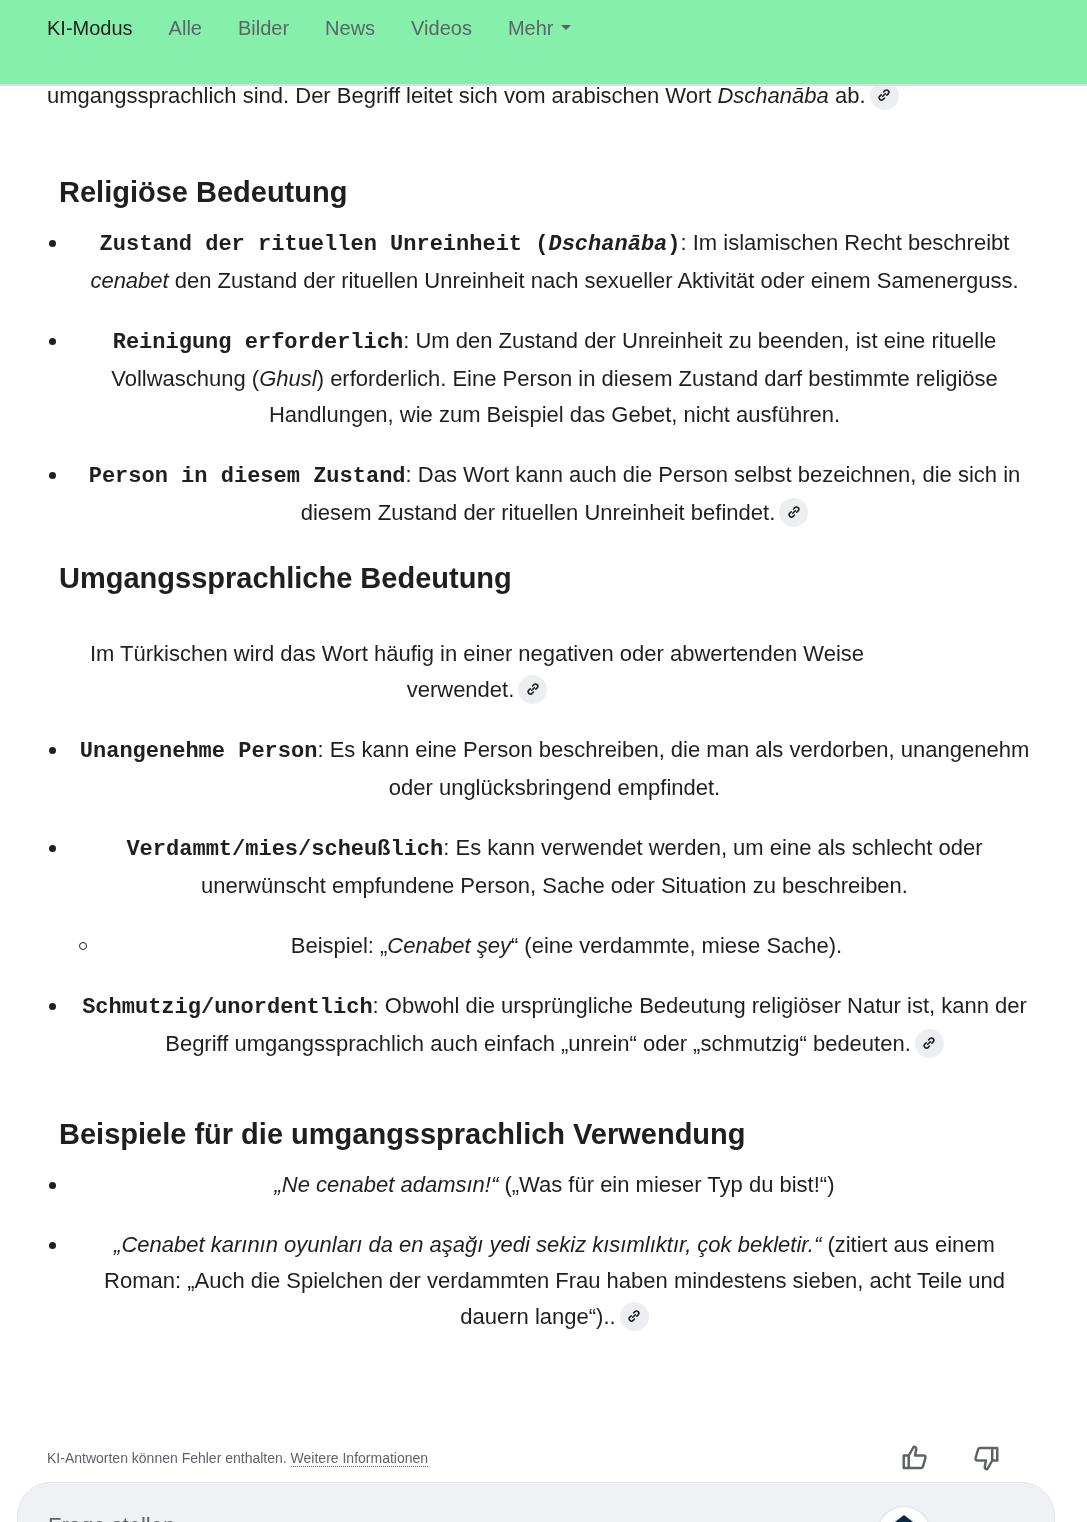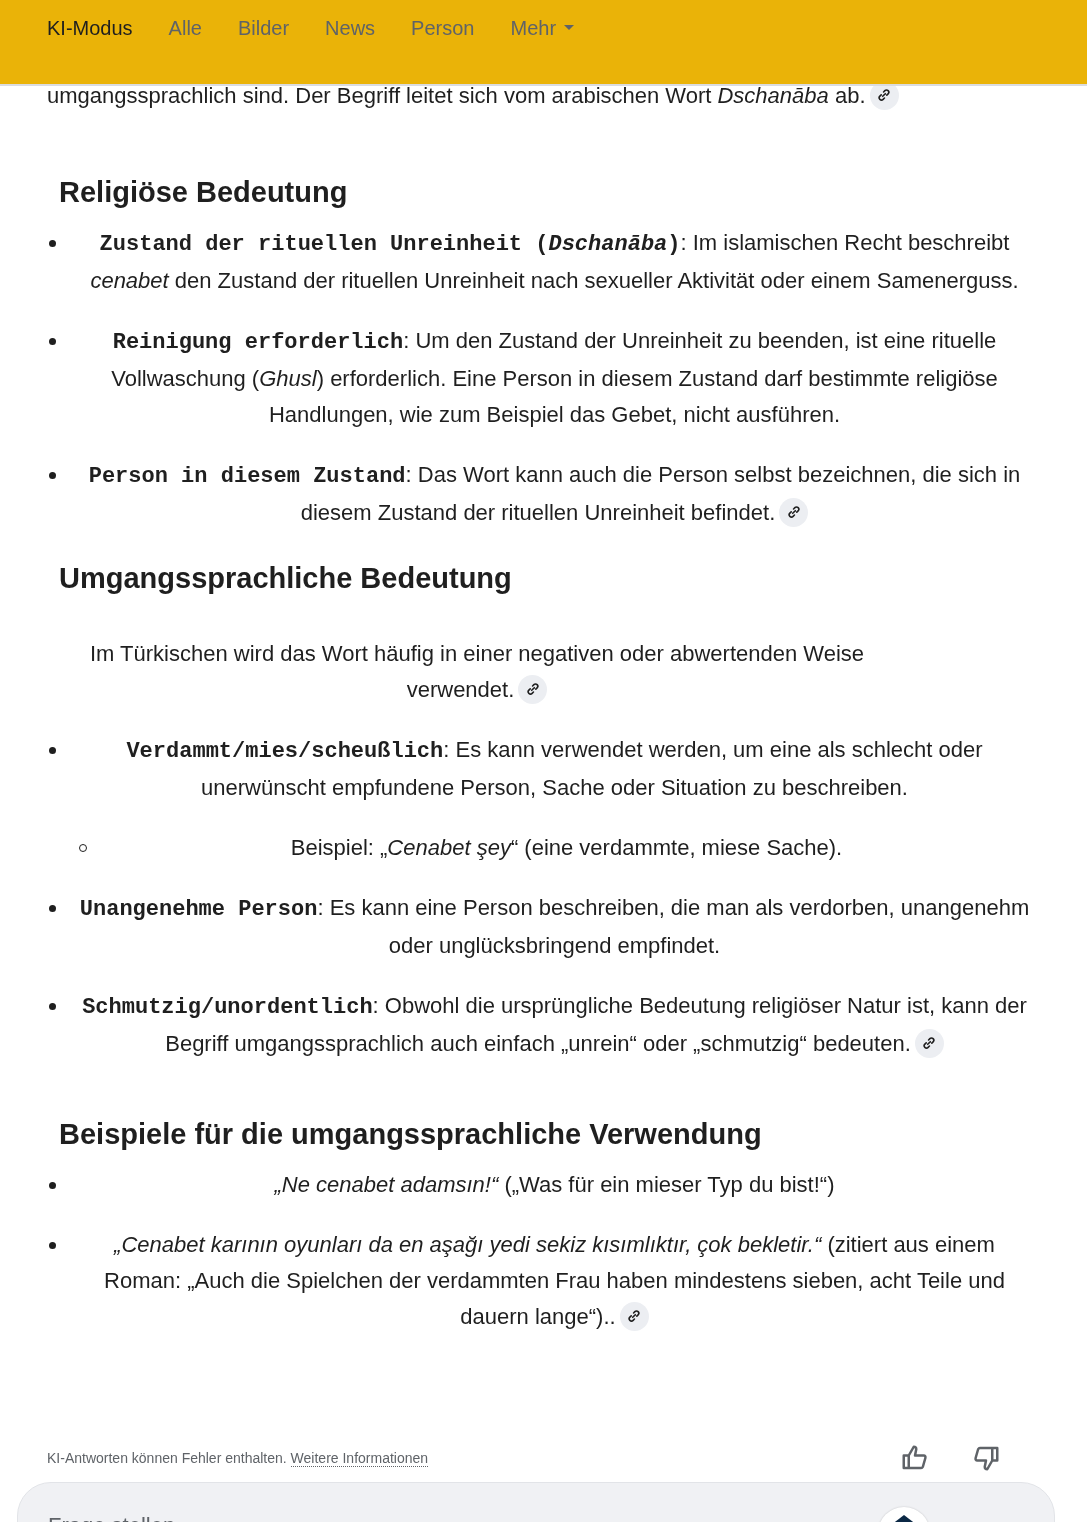--- a/index.html
+++ b/index.html
@@ -2,21 +2,21 @@
 <html><head>
 <meta charset="utf-8">
 <style>
   html, body { margin: 0; padding: 0; background: #ffffff; }
   body {
     width: 1087px; height: 1522px; overflow: hidden; position: relative;
     font-family: "Liberation Sans", sans-serif; color: #1f1f1f;
   }
   .topbar {
     position: absolute; left: 0; top: 0; width: 1087px; height: 84px;
-    background: #eab308; border-bottom: 2px solid #dadce0; z-index: 5;
+    background: #86efac; border-bottom: 2px solid #dadce0; z-index: 5;
   }
   .tabs { position: absolute; left: 47px; top: 16px; display: flex; align-items: center; }
   .tab { font-size: 20px; color: #5f6368; margin-right: 36px; line-height: 24px; cursor: pointer; }
   .tab.active { color: #1f1f1f; }
   .tab .caret {
     display: inline-block; width: 0; height: 0; margin-left: 8px; vertical-align: middle;
     border-left: 5px solid transparent; border-right: 5px solid transparent; border-top: 5px solid #5f6368;
     position: relative; top: -2px;
   }
   .content { position: absolute; left: 47px; top: 0; width: 985px; }
@@ -57,21 +57,21 @@
 </style>
 </head>
 <body>
 
 <div class="topbar">
   <div class="tabs">
     <span class="tab active">KI-Modus</span>
     <span class="tab">Alle</span>
     <span class="tab">Bilder</span>
     <span class="tab">News</span>
-    <span class="tab">Person</span>
+    <span class="tab">Videos</span>
     <span class="tab"><span>Mehr</span><span class="caret"></span></span>
   </div>
 </div>
 
 <div class="content">
 
   <p class="lead"><span>umgangssprachlich sind. Der Begriff leitet sich vom arabischen Wort </span><i>Dschanāba</i><span> ab.</span><span class="chip">
         <svg viewBox="0 0 16 16">
           <g fill="none" stroke="#1f1f1f" stroke-width="1.8" stroke-linecap="round">
             <path d="M6.5 9.5 L9.5 6.5"></path>
@@ -103,38 +103,38 @@
         <svg viewBox="0 0 16 16">
           <g fill="none" stroke="#1f1f1f" stroke-width="1.8" stroke-linecap="round">
             <path d="M6.5 9.5 L9.5 6.5"></path>
             <path d="M7.5 4.5 l1.5-1.5 a2.6 2.6 0 0 1 3.7 3.7 l-1.5 1.5"></path>
             <path d="M8.5 11.5 l-1.5 1.5 a2.6 2.6 0 0 1 -3.7 -3.7 l1.5 -1.5"></path>
           </g>
         </svg>
       </span></p>
 
   <ul style="top:732px">
+    <li><b>Unangenehme Person</b><span>: Es kann eine Person beschreiben, die man als verdorben, unangenehm oder unglücksbringend empfindet.</span></li>
     <li><b>Verdammt/mies/scheußlich</b><span>: Es kann verwendet werden, um eine als schlecht oder unerwünscht empfundene Person, Sache oder Situation zu beschreiben.</span>
       <ul class="sub">
         <li><span>Beispiel: „</span><i>Cenabet şey</i><span>“ (eine verdammte, miese Sache).</span></li>
       </ul>
     </li>
-    <li><b>Unangenehme Person</b><span>: Es kann eine Person beschreiben, die man als verdorben, unangenehm oder unglücksbringend empfindet.</span></li>
     <li><b>Schmutzig/unordentlich</b><span>: Obwohl die ursprüngliche Bedeutung religiöser Natur ist, kann der Begriff umgangssprachlich auch einfach „unrein“ oder „schmutzig“ bedeuten.</span><span class="chip">
           <svg viewBox="0 0 16 16">
             <g fill="none" stroke="#1f1f1f" stroke-width="1.8" stroke-linecap="round">
               <path d="M6.5 9.5 L9.5 6.5"></path>
               <path d="M7.5 4.5 l1.5-1.5 a2.6 2.6 0 0 1 3.7 3.7 l-1.5 1.5"></path>
               <path d="M8.5 11.5 l-1.5 1.5 a2.6 2.6 0 0 1 -3.7 -3.7 l1.5 -1.5"></path>
             </g>
           </svg>
         </span></li>
   </ul>
 
-  <h2 style="top:1104px">Beispiele für die umgangssprachliche Verwendung</h2>
+  <h2 style="top:1104px">Beispiele für die umgangssprachlich Verwendung</h2>
 
   <ul style="top:1167px">
     <li><i>„Ne cenabet adamsın!“</i><span> („Was für ein mieser Typ du bist!“)</span></li>
     <li><i>„Cenabet karının oyunları da en aşağı yedi sekiz kısımlıktır, çok bekletir.“</i><span> (zitiert aus einem Roman: „Auch die Spielchen der verdammten Frau haben mindestens sieben, acht Teile und dauern lange“)..</span><span class="chip">
           <svg viewBox="0 0 16 16">
             <g fill="none" stroke="#1f1f1f" stroke-width="1.8" stroke-linecap="round">
               <path d="M6.5 9.5 L9.5 6.5"></path>
               <path d="M7.5 4.5 l1.5-1.5 a2.6 2.6 0 0 1 3.7 3.7 l-1.5 1.5"></path>
               <path d="M8.5 11.5 l-1.5 1.5 a2.6 2.6 0 0 1 -3.7 -3.7 l1.5 -1.5"></path>
             </g>

